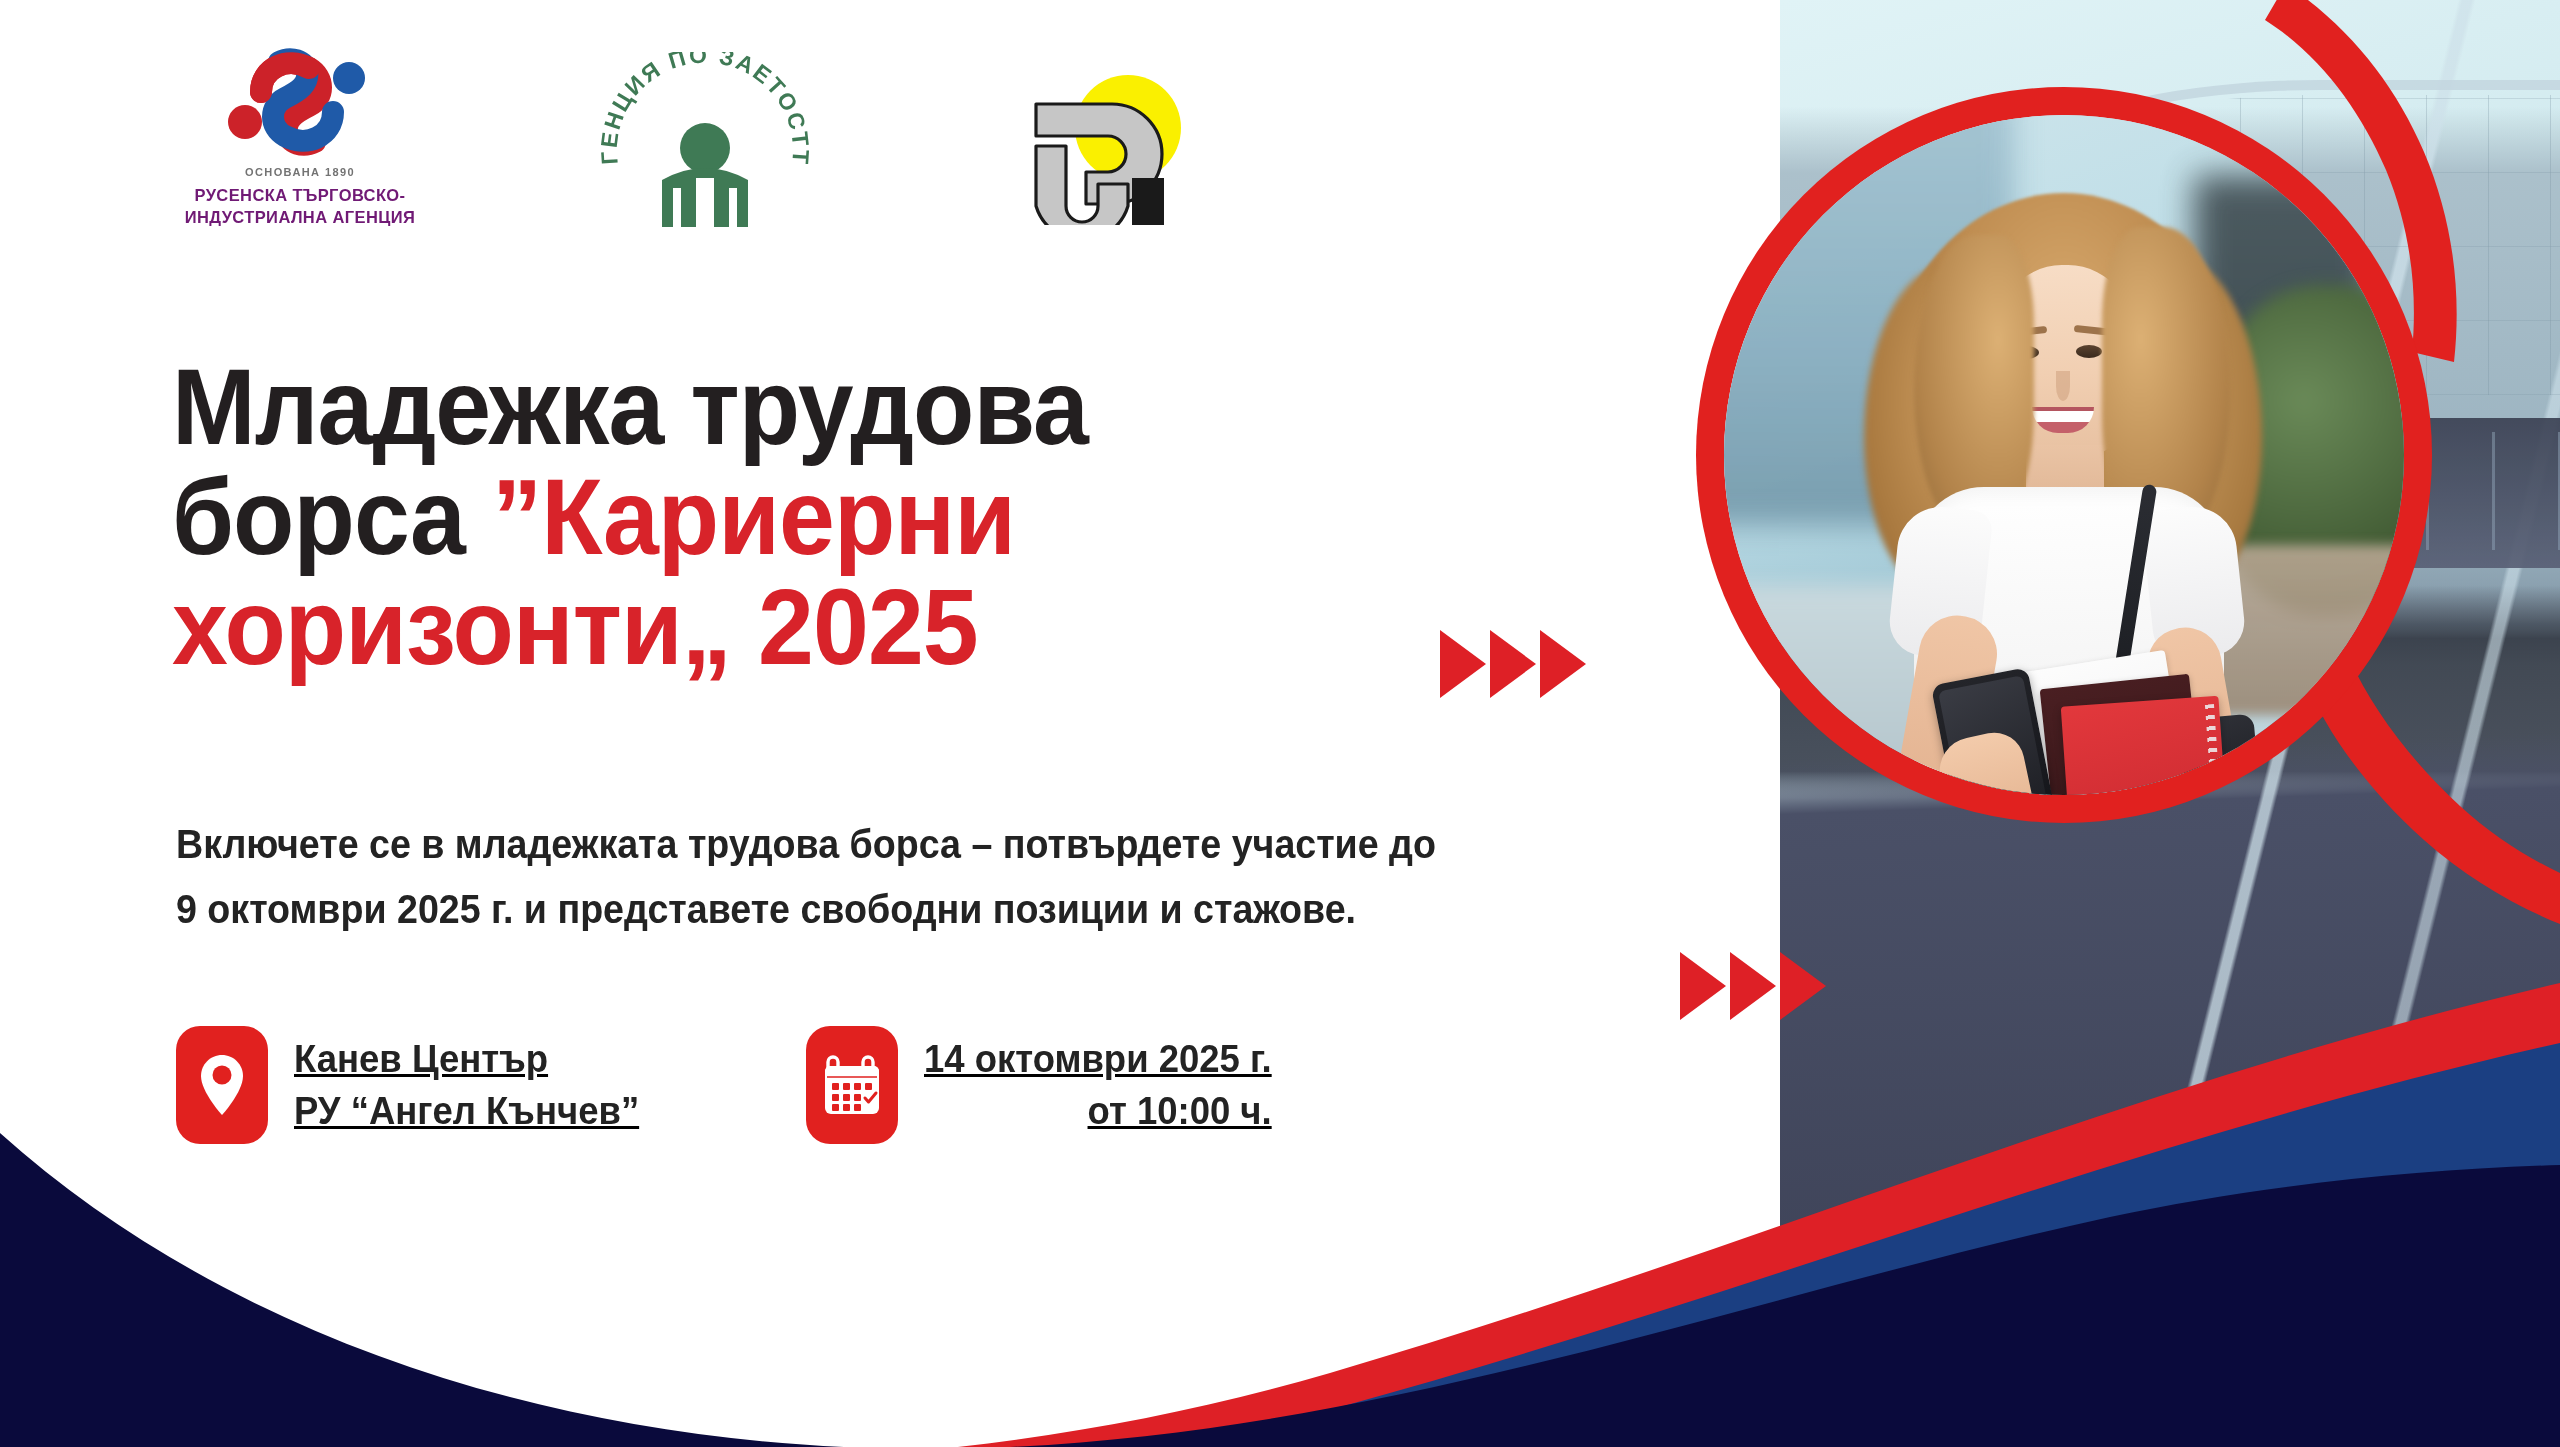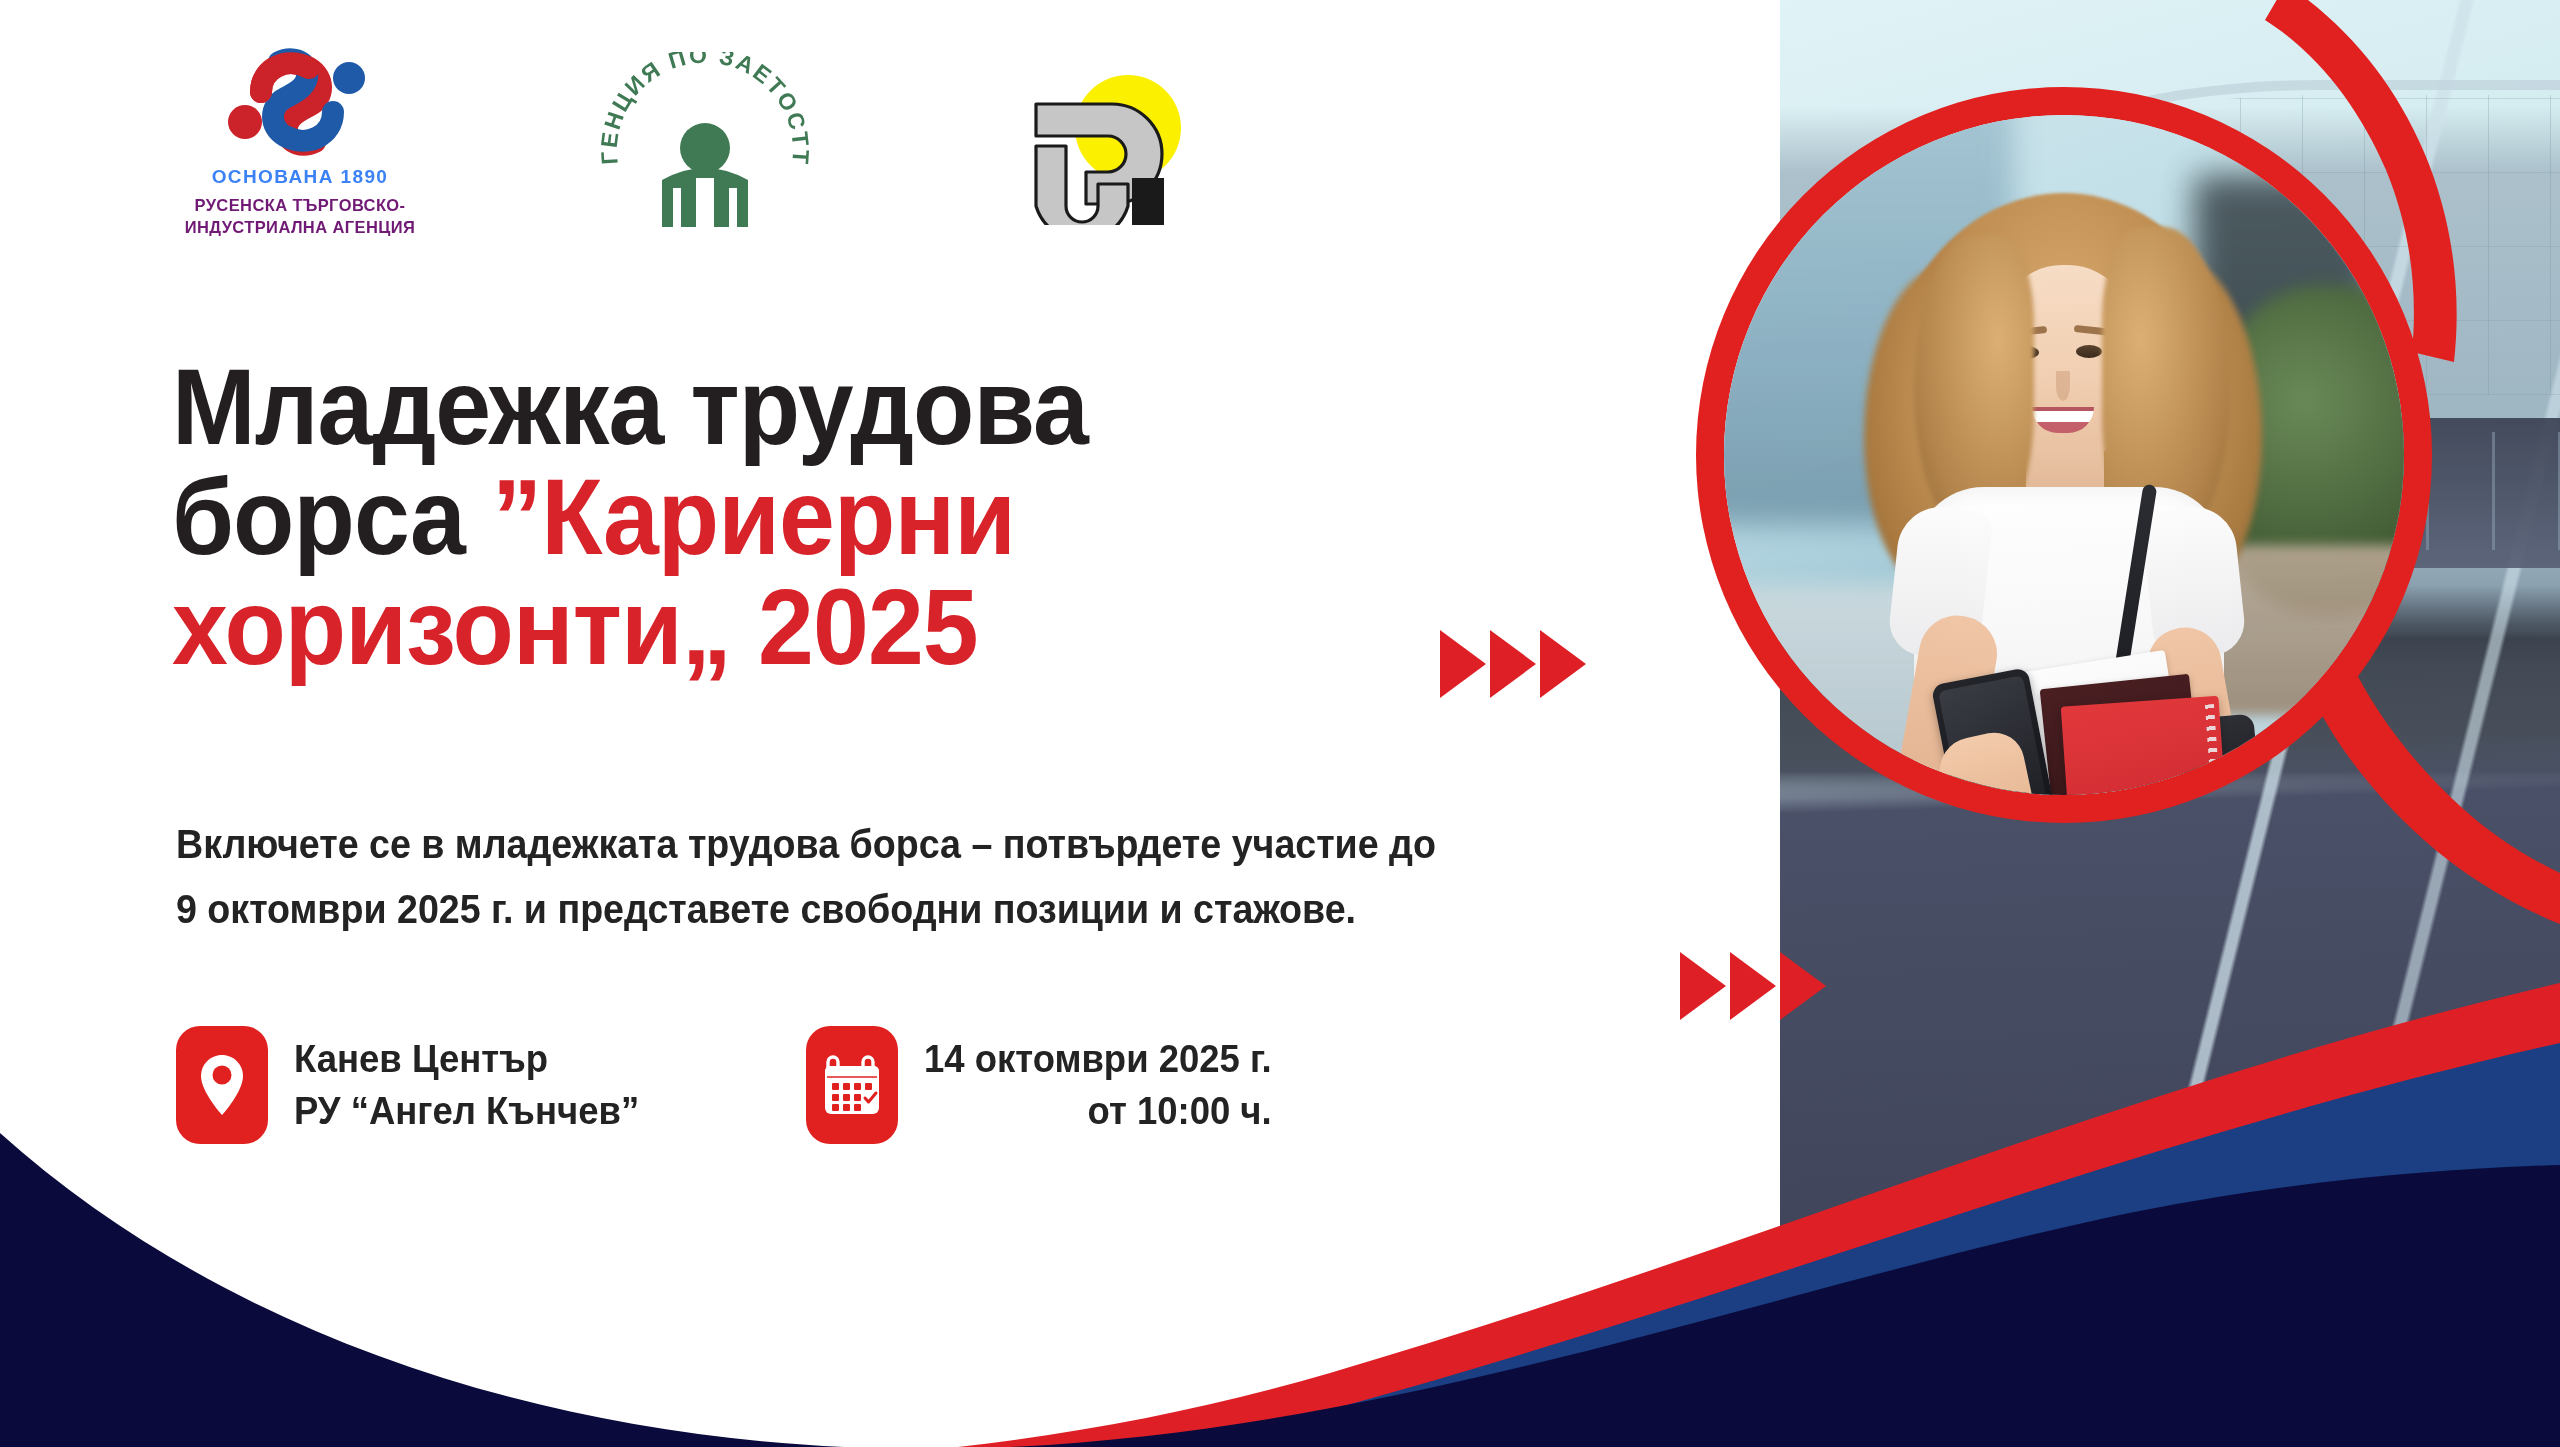--- a/index.html
+++ b/index.html
@@ -268,21 +268,21 @@
   
   .content{ position:absolute; left:0; top:0; width:1700px; height:1447px; z-index:8; }
 
   .logos{ position:absolute; left:170px; top:48px; width:1250px; height:190px; }
 
   .logo{ position:absolute; }
   .logo-rtik{ left:0; top:0; width:260px; text-align:center; }
   .rtik-mark{ position:relative; width:150px; height:108px; margin:0 auto 10px; }
   .rtik-mark svg{ display:block; }
   .rtik-est{
-    font-size:19px; letter-spacing:1.4px; color:#3b82f6; font-weight:600;
+    font-size:11px; letter-spacing:1.4px; color:#737373; font-weight:600;
     margin-bottom:6px;
   }
   .rtik-name{
     font-size:16.5px; font-weight:700; color:#701a75; line-height:1.35;
     letter-spacing:.4px;
   }
 
   .logo-az{ left:420px; top:4px; width:230px; height:175px; }
   .logo-ru{ left:830px; top:12px; width:220px; height:165px; }
 
@@ -296,21 +296,21 @@
   .headline .red{ color:#d8232a; }
   .headline .ln{ display:block; white-space:nowrap; }
 
   .subtext{
     position:absolute; left:176px; top:812px; width:1420px;
     font-size:40px; line-height:1.62; font-weight:600; color:#232323;
     transform:scaleX(.94); transform-origin:left top;
   }
 
   .infoblocks{ position:absolute; left:176px; top:1026px; width:1340px; height:150px; }
-  .info{ position:absolute; display:flex; align-items:flex-start; gap:26px; }
+  .info{ position:absolute; display:flex; align-items:flex-start; gap:26px;text-decoration:underline; }
   .info-place{ left:0; top:0; }
   .info-date{ left:630px; top:0;text-align:right; }
   .info-badge{
     width:92px; height:118px; border-radius:24px; background:#e1211f;
     display:flex; align-items:center; justify-content:center; flex:0 0 auto;
   }
   .info-text{
     font-size:38px; line-height:1.36; font-weight:600; color:#232323;
     padding-top:8px; white-space:nowrap;
     transform:scaleX(.96); transform-origin:left top;

